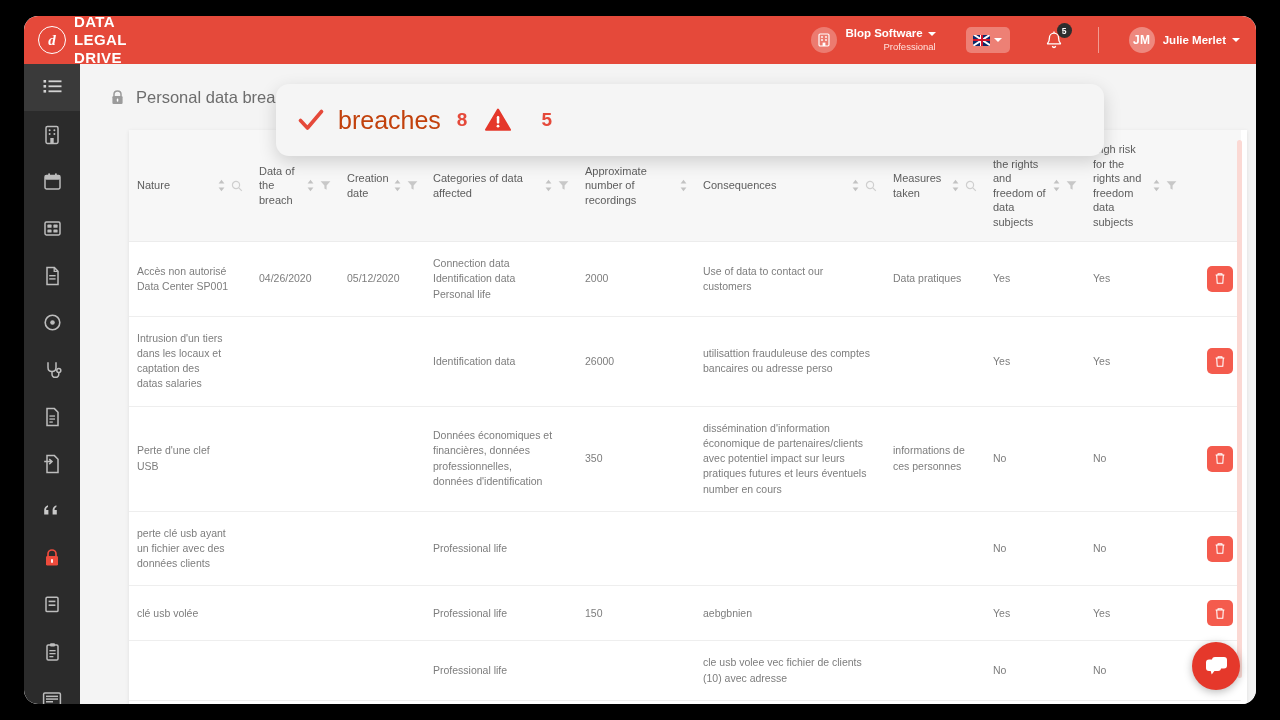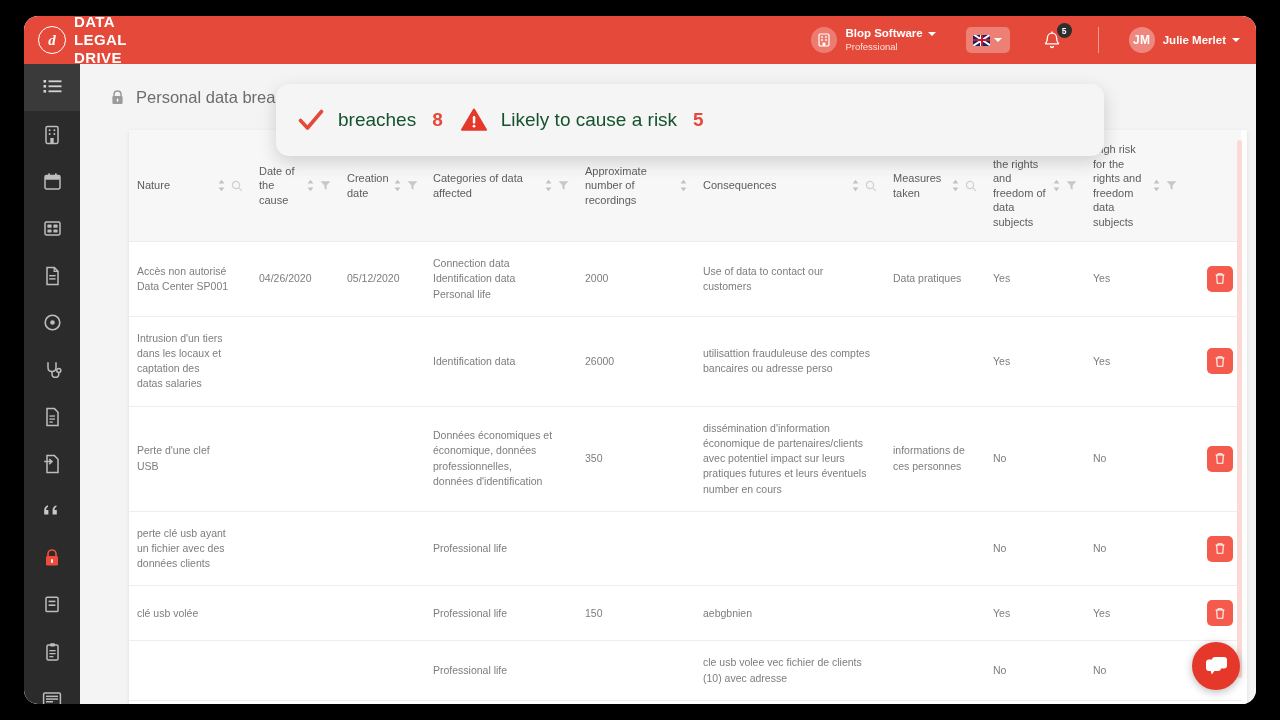--- a/index.html
+++ b/index.html
@@ -27,21 +27,21 @@
   .logo-wrap { display: flex; align-items: center; gap: 8px; padding-left: 14px; width: 180px; }
   .logo-mark {
     width: 28px; height: 28px; border-radius: 50%;
     border: 1.6px solid #fff; color:#fff;
     display:flex; align-items:center; justify-content:center;
     font-family: "Liberation Serif", serif; font-style: italic;
     font-size: 15px; font-weight:700; line-height:1;
   }
   .logo-text { color: #fff; font-size: 15px; font-weight: 700; line-height: 1.18; letter-spacing: .4px; }
   .topbar-spacer { flex: 1; }
-  .topbar-right { display: flex; align-items: center; gap: 12px; padding-right: 16px; height: 100%; }
+  .topbar-right { display: flex; align-items: center; gap: 12px; padding-right: 16px; height: 100%; text-align: right; }
   .org { display:flex; align-items:center; gap:8px; margin-right:18px; }
   .org-icon {
     width: 26px; height: 26px; border-radius: 50%;
     background: rgba(255,255,255,.28);
     display:flex;align-items:center;justify-content:center;
   }
   .org-txt { line-height: 1.2; }
   .org-name { color:#fff; font-size:11.5px; font-weight:700; display:flex; align-items:center; gap:5px;}
   .org-role { color:#ffe2dd; font-size:9.5px; }
   .lang {
@@ -157,21 +157,21 @@
   
   .popup {
     position:absolute; left:252px; top:68px; width:828px; height:72px;
     background:#f5f5f5; border-radius:13px;
     box-shadow: 0 6px 18px rgba(0,0,0,.16);
     display:flex; align-items:center; gap:0;
     padding: 0 22px;
     z-index: 40;
   }
   .pp-item { display:flex; align-items:center; }
-  .pp-label { font-size:19px; color:#14532d; }
+  .pp-label { font-size:25px; color:#c2410c; }
   .pp-count { font-size:19px; font-weight:700; }
   
   .chat-fab {
     position:absolute; right:16px; bottom:14px;
     width:48px;height:48px;border-radius:50%;
     background:#e5382b;
     display:flex;align-items:center;justify-content:center;
     box-shadow:0 2px 8px rgba(0,0,0,.28);
     cursor:pointer; z-index:50;
   }
@@ -411,21 +411,21 @@
                       </svg></span>
                     <span style="display:inline-block;line-height:0"><svg width="12" height="12" viewBox="0 0 12 12">
                         <circle cx="5" cy="5" r="3.6" fill="none" stroke="#cfcfcf" stroke-width="1.2"></circle>
                         <path d="M7.8 7.8l3 3" stroke="#cfcfcf" stroke-width="1.2"></path>
                       </svg></span>
                   </span>
                 </div>
               </th>
               <th>
                 <div class="th-inner">
-                  <span class="th-label">Date of the cause</span>
+                  <span class="th-label">Data of the breach</span>
                   <span class="th-icons">
                     <span style="display:inline-block;line-height:0"><svg width="7" height="13" viewBox="0 0 7 13">
                         <path d="M3.5 0.8L6.4 4.6H0.6z" fill="#c2c2c2"></path>
                         <path d="M3.5 12.2L0.6 8.4h5.8z" fill="#c2c2c2"></path>
                       </svg></span>
                     <span style="display:inline-block;line-height:0"><svg width="11" height="11" viewBox="0 0 11 11">
                         <path d="M0.6 1.2h9.8L6.6 5.6v4.2L4.4 8.6V5.6z" fill="#c8c8c8"></path>
                       </svg></span>
                   </span>
                 </div>
@@ -615,21 +615,21 @@
                 <div class="multi">
                   <div>Perte d'une clef</div>
                   <div>USB</div>
                 </div>
               </td>
               <td></td>
               <td></td>
               <td>
                 <div class="multi">
                   <div>Données économiques et</div>
-                  <div>économique, données</div>
+                  <div>financières, données</div>
                   <div>professionnelles,</div>
                   <div>données d'identification</div>
                 </div>
               </td>
               <td>350</td>
               <td>
                 <div class="multi">
                   <div>dissémination d'information</div>
                   <div>économique de partenaires/clients</div>
                   <div>avec potentiel impact sur leurs</div>
@@ -787,18 +787,17 @@
           </svg></span>
         <span class="pp-label">breaches</span>
         <span class="pp-count" style="margin-left:16px;color:#e5493a">8</span>
       </div>
       <div class="pp-item" style="margin-left: 18px;">
         <span style="display:inline-block;line-height:0;margin-right:14px"><svg width="26" height="24" viewBox="0 0 26 24">
             <path d="M13 1.6L25 21.8H1z" fill="#e5382b" stroke="#e5382b" stroke-width="2" stroke-linejoin="round"></path>
             <rect x="11.8" y="8" width="2.5" height="7.6" rx="1.2" fill="#fff"></rect>
             <circle cx="13" cy="18.2" r="1.4" fill="#fff"></circle>
           </svg></span>
-        <span class="pp-label">Likely to cause a risk</span>
         <span class="pp-count" style="margin-left:16px;color:#e5493a">5</span>
       </div>
     </div>
 
 </div>
 
 </body></html>

